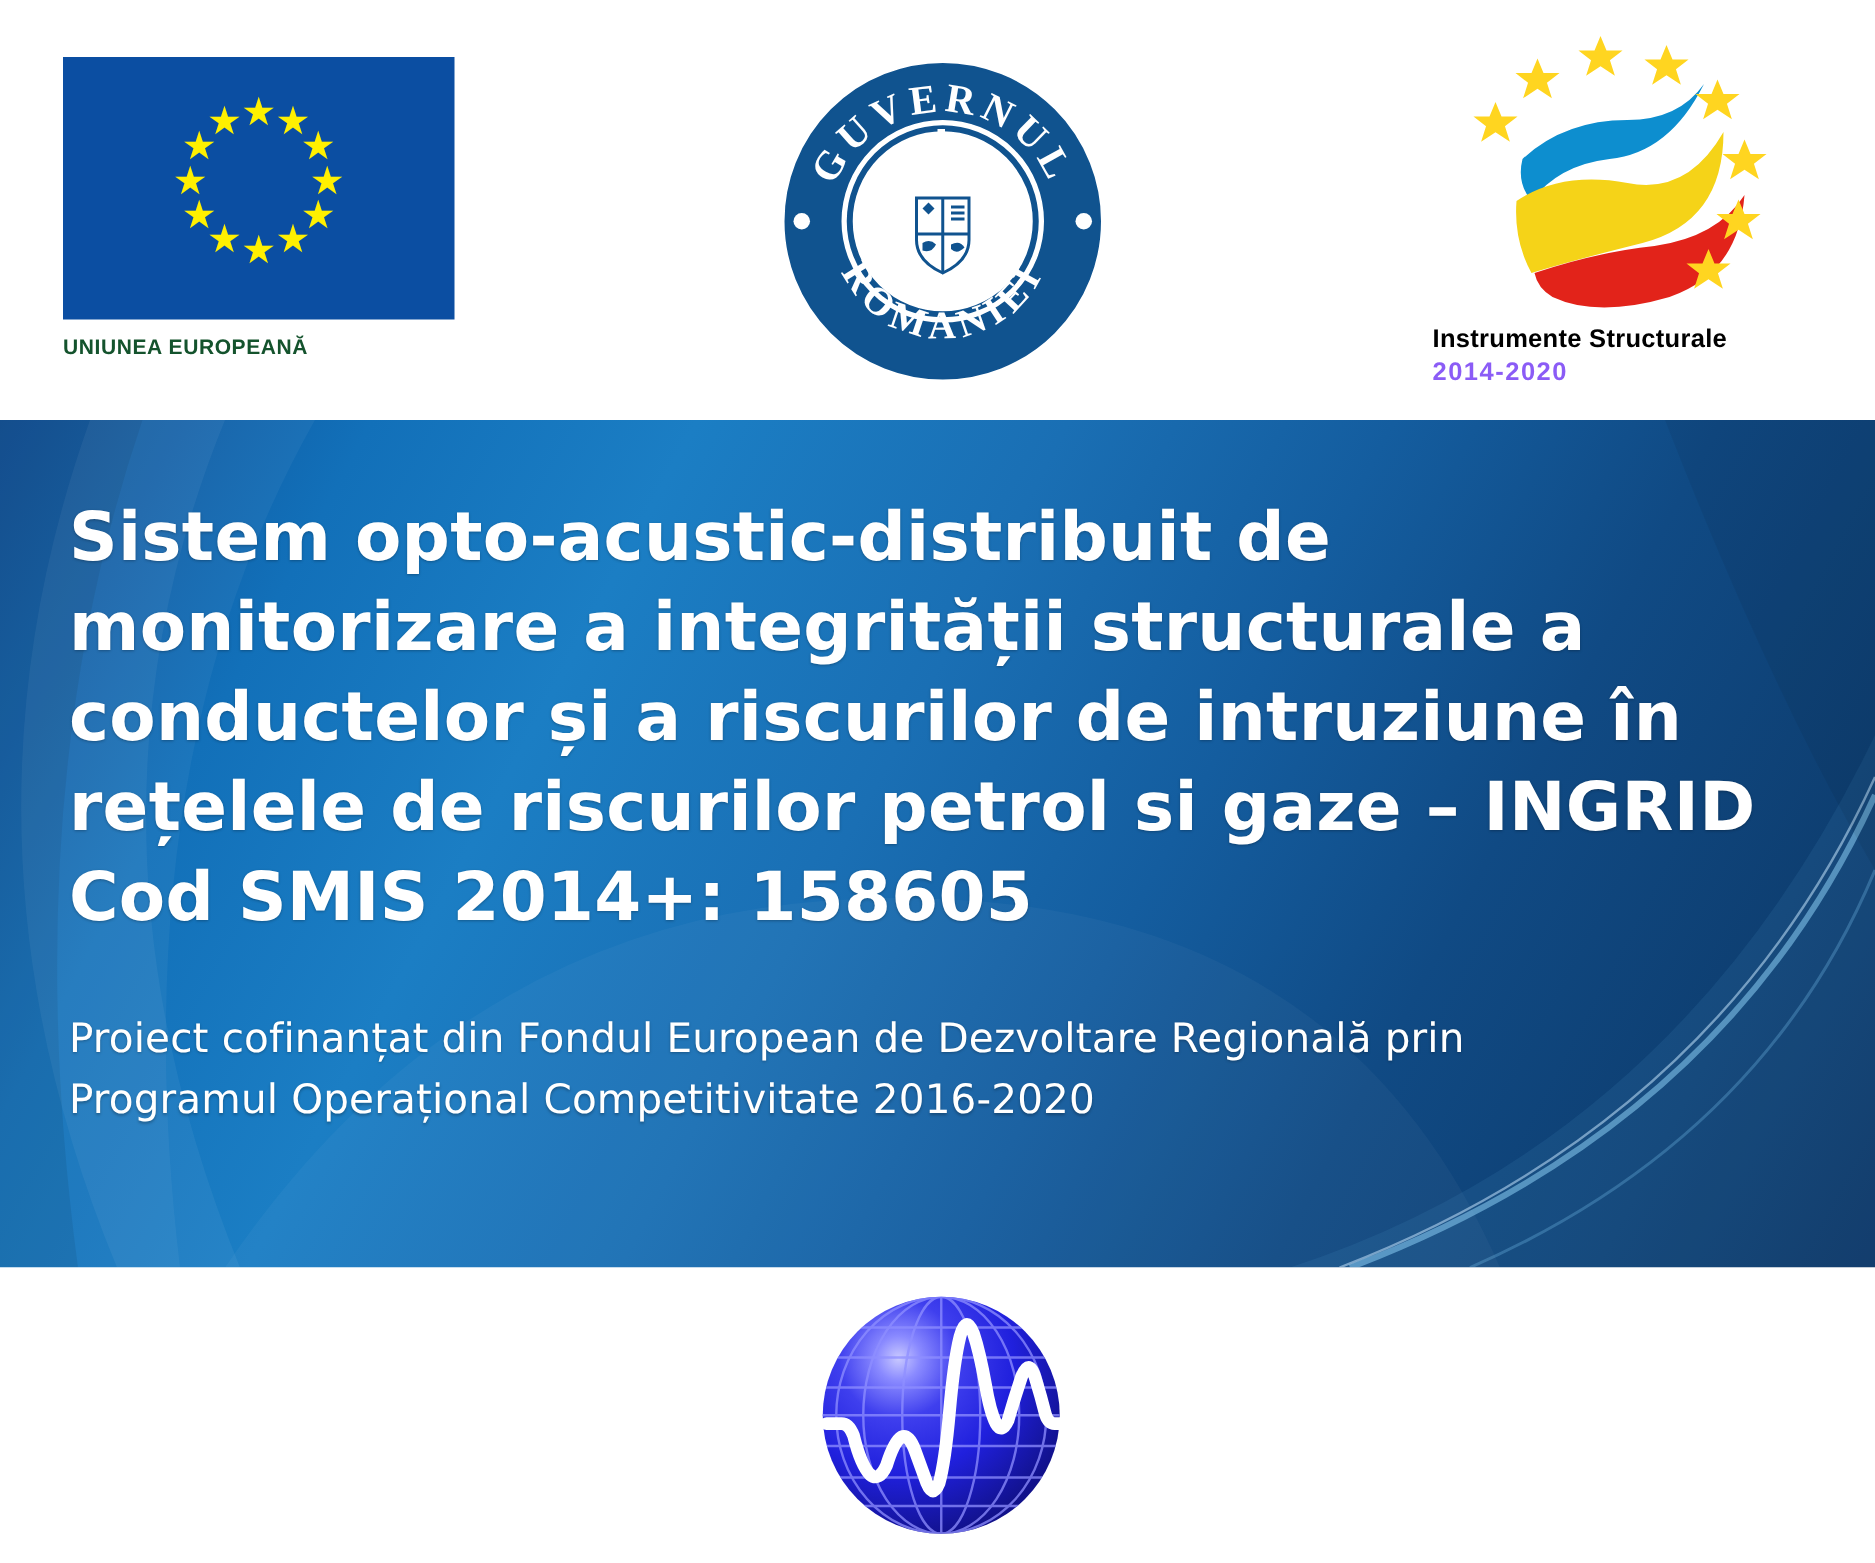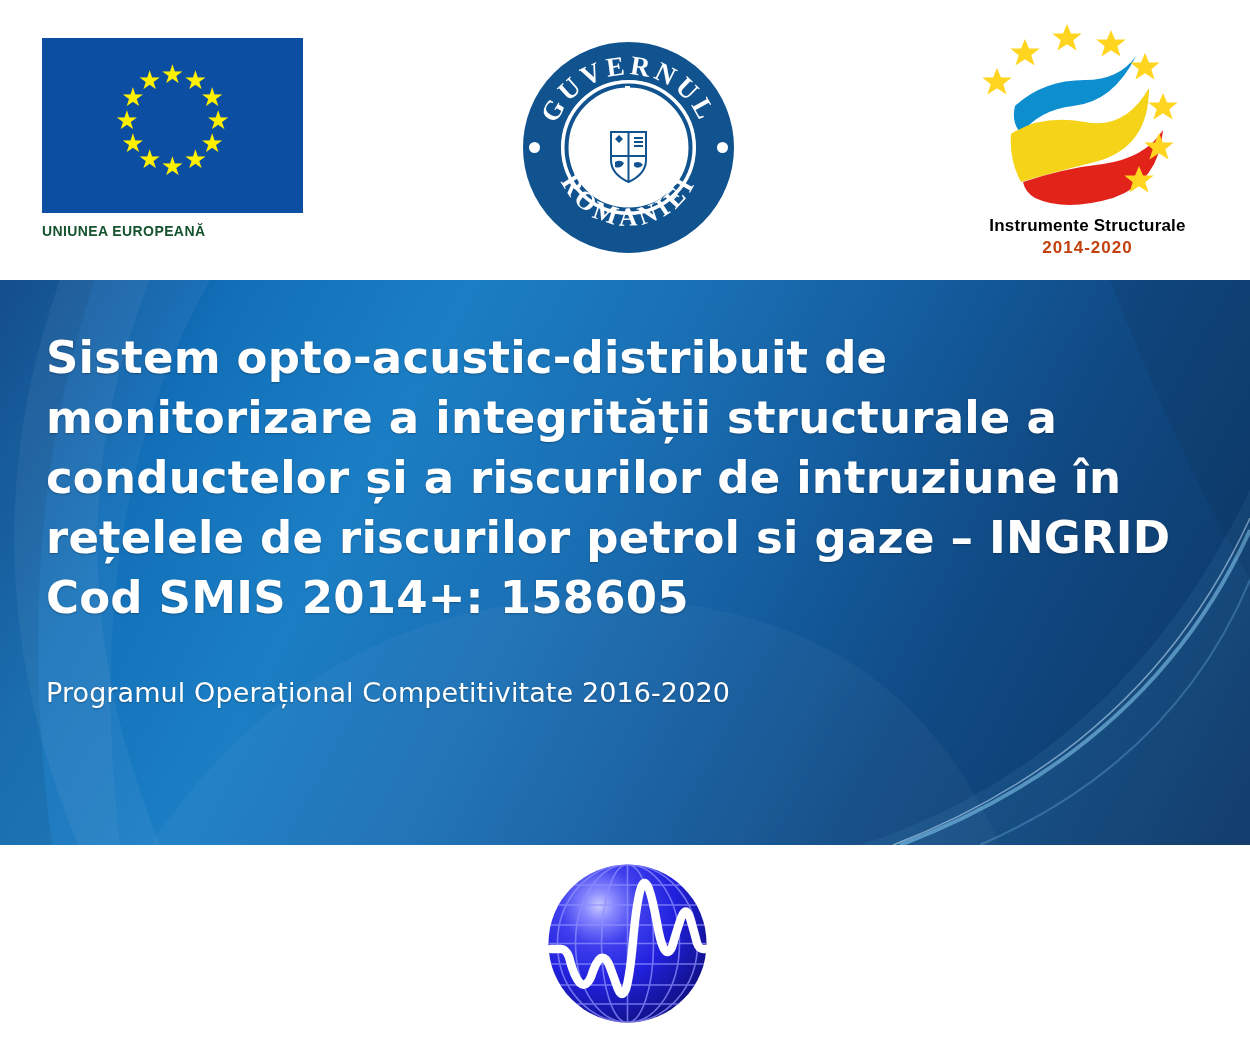--- a/index.html
+++ b/index.html
@@ -31,28 +31,28 @@
     font-size:14px;font-weight:bold;letter-spacing:.4px;
     color:#14532d;font-family:"Liberation Sans", sans-serif;
     white-space:nowrap;
   }
 
   
   .gov-block{position:absolute;left:521px;top:40px;width:215px;height:215px;}
   .gov-seal{width:215px;height:215px;}
 
   
-  .is-block{position:absolute;left:955px;top:22px;width:265px;text-align:center;}
+  .is-block{position:absolute;left:955px;top:22px;width:265px;text-align:left;}
   .is-logo{width:230px;height:196px;margin:0 auto;display:block;}
   .is-cap1{
     font-size:17px;font-weight:bold;color:#000000;letter-spacing:.2px;
     margin-top:-2px;white-space:nowrap;
   }
   .is-cap2{
-    font-size:17px;font-weight:bold;color:#c2410c;letter-spacing:1px;
+    font-size:17px;font-weight:bold;color:#8b5cf6;letter-spacing:1px;
     margin-top:2px;
   }
 
   
   .banner{
     position:absolute;left:0;top:280px;width:1250px;height:565px;
     overflow:hidden;
     background:
       linear-gradient(118deg,
         #0c4d94 0%,
@@ -230,20 +230,21 @@
 
   <div class="banner-inner">
     <div class="title">
       <span class="tline">Sistem opto-acustic-distribuit de</span>
       <span class="tline">monitorizare a integrității structurale a</span>
       <span class="tline">conductelor și a riscurilor de intruziune în</span>
       <span class="tline">rețelele de riscurilor petrol si gaze – INGRID</span>
       <span class="tline">Cod SMIS 2014+: 158605</span>
     </div>
     <div class="subtitle">
+      <span class="sline">Proiect cofinanțat din Fondul European de Dezvoltare Regională prin</span>
       <span class="sline">Programul Operațional Competitivitate 2016-2020</span>
     </div>
   </div>
 </div>
 
 <div class="bottom-strip">
   <svg class="proj-logo" viewBox="0 0 165 165">
     <defs>
       <radialGradient id="globeGrad" cx="32%" cy="26%" r="78%">
         <stop offset="0%" stop-color="#c9c9ff"></stop>

